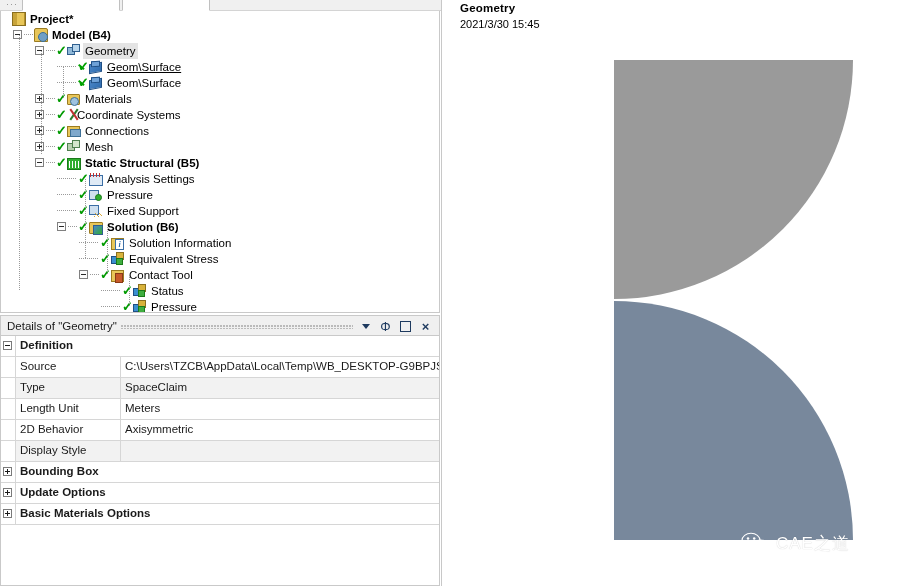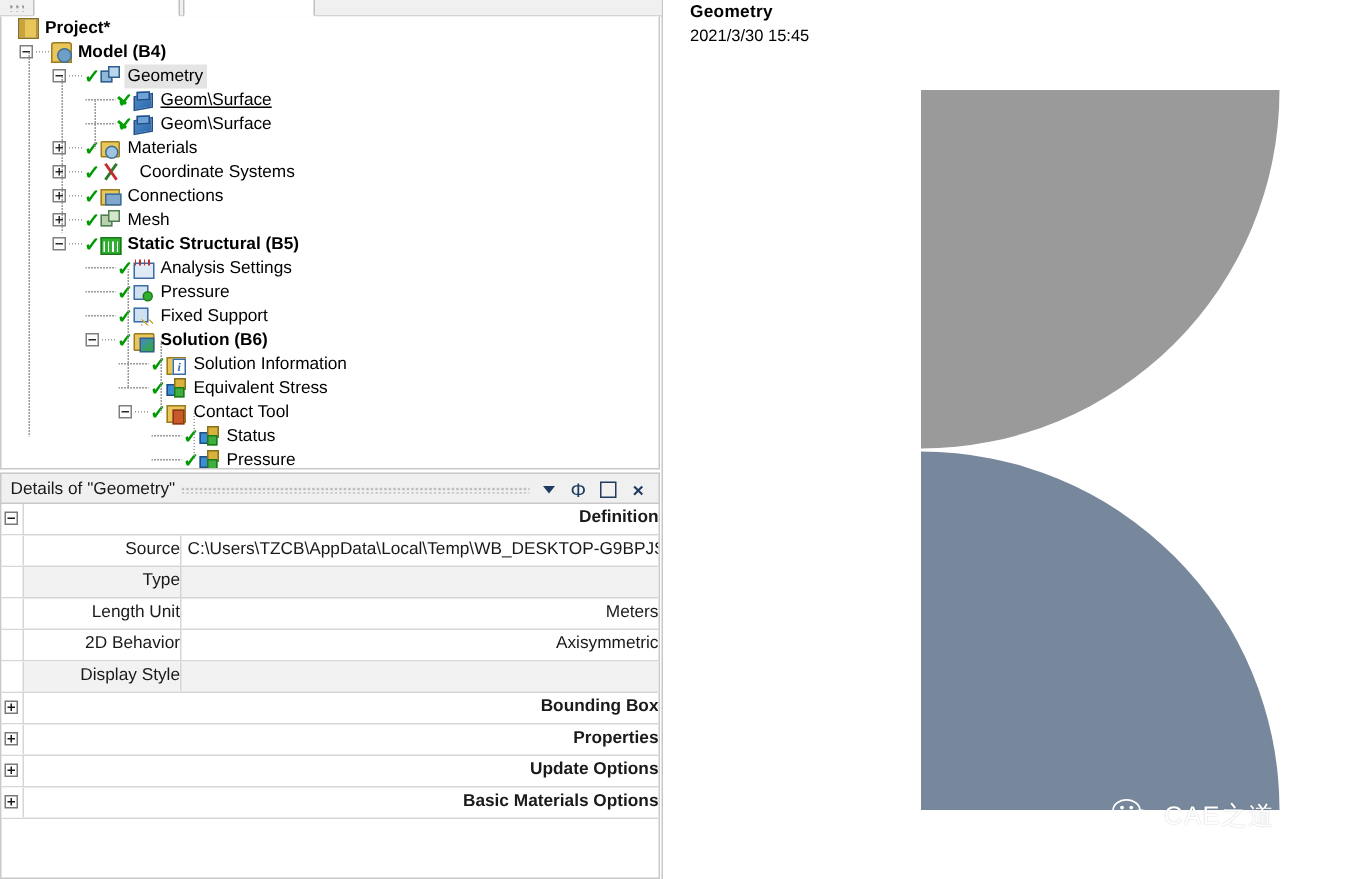--- a/index.html
+++ b/index.html
@@ -200,21 +200,20 @@
   #hdr-max    { right: 26px; }
   #hdr-max::after { content:""; width:9px;height:9px;border:1.5px solid #1e3a5f;}
   #hdr-close  { right: 6px; font-size: 13px; font-weight: bold; }
 
   #prop-grid {
     position: absolute; left: 0; top: 21px;
     width: 440px; height: 250px;
     border: 1px solid #c9c9c9;
     border-top: none;
     overflow: hidden;
-    text-align: right;
   }
   .prow {
     display: flex;
     height: 21px;
     border-bottom: 1px solid #d6d6d6;
     align-items: stretch;
     font-size: 11.5px;
   }
   .prow .gutter {
     width: 15px; flex: 0 0 15px;
@@ -363,21 +362,21 @@
           </span>
           <span class="lbl" style="position: absolute; left: 82px;">Materials</span>
         </div>
         <div class="tnode">
           <span class="expander plus" style="left: 34px;"></span>
           <span class="dots" style="left: 45px; width: 9px;"></span>
           <span class="chk" style="left: 55px;">✓</span>
           <span style="position: absolute; left: 66px; top: 0px; width: 15px; height: 16px;">
             <span class="ico ico-cs"></span>
           </span>
-          <span class="lbl" style="position: absolute; left: 90px;">Coordinate Systems</span>
+          <span class="lbl" style="position: absolute; left: 74px;">Coordinate Systems</span>
         </div>
         <div class="tnode">
           <span class="expander plus" style="left: 34px;"></span>
           <span class="dots" style="left: 45px; width: 9px;"></span>
           <span class="chk" style="left: 55px;">✓</span>
           <span style="position: absolute; left: 66px; top: 0px; width: 15px; height: 16px;">
             <span class="ico">
               <i class="ico-conn"></i>
             </span>
           </span>
@@ -529,46 +528,41 @@
             <div class="gname">Definition</div>
           </div>
           <div class="prow">
             <div class="gutter"></div>
             <div class="pname">Source</div>
             <div class="pval">C:\Users\TZCB\AppData\Local\Temp\WB_DESKTOP-G9BPJSD...</div>
           </div>
           <div class="prow alt">
             <div class="gutter"></div>
             <div class="pname">Type</div>
+            <div class="pval">SpaceClaim</div>
           </div>
           <div class="prow">
             <div class="gutter"></div>
             <div class="pname">Length Unit</div>
             <div class="pval">Meters</div>
           </div>
           <div class="prow">
             <div class="gutter"></div>
             <div class="pname">2D Behavior</div>
             <div class="pval">Axisymmetric</div>
           </div>
           <div class="prow alt">
             <div class="gutter"></div>
             <div class="pname">Display Style</div>
           </div>
           <div class="prow group">
             <div class="gutter">
               <span class="exp plus"></span>
             </div>
             <div class="gname">Bounding Box</div>
-          </div>
-          <div class="prow group">
-            <div class="gutter">
-              <span class="exp plus"></span>
-            </div>
-            <div class="gname">Properties</div>
           </div>
           <div class="prow group">
             <div class="gutter">
               <span class="exp plus"></span>
             </div>
             <div class="gname">Update Options</div>
           </div>
           <div class="prow group">
             <div class="gutter">
               <span class="exp plus"></span>

